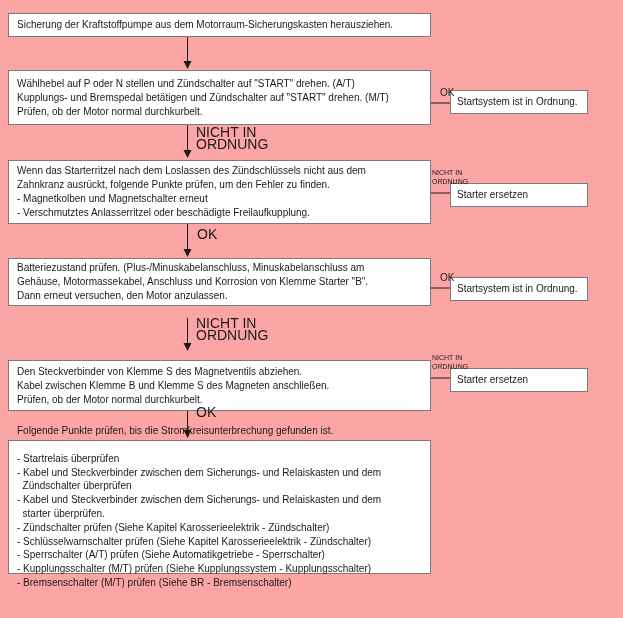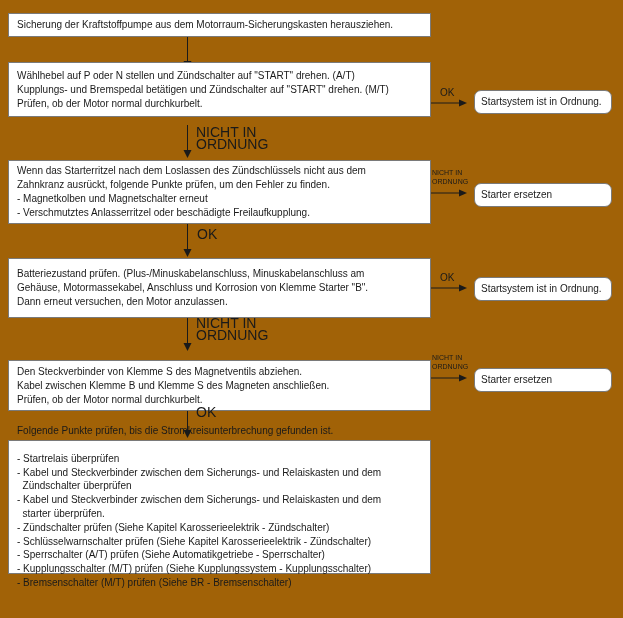--- a/index.html
+++ b/index.html
@@ -1,19 +1,19 @@
 <!DOCTYPE html>
 <html><head>
 <meta charset="utf-8">
 <style>
   html,body{margin:0;padding:0;background:#ffffff;}
   #canvas{
     position:relative;
     width:623px;height:618px;
-    background:#a16207;
+    background:#fca5a5;
     font-family:"Liberation Sans", sans-serif;
     color:#1a1a1a;
     overflow:hidden;
   }
   .box{
     position:absolute;
     box-sizing:border-box;
     border:1px solid #7a7a7a;
     background:#ffffff;
     display:flex;
@@ -21,27 +21,27 @@
   }
   .box .txt{
     display:block;
     padding:0 6px 0 8px;
     font-size:10px;
     line-height:14px;
     white-space:pre-wrap;
   }
   .step{left:8px;width:423px;}
   #step1{top:13px;height:24px;}
-  #step2{top:62px;height:55px;}
+  #step2{top:70px;height:55px;}
   #step3{top:160px;height:64px;}
-  #step4{top:258px;height:60px;}
+  #step4{top:258px;height:48px;}
   #step5{top:352px;height:51px;margin-top:8px;}
   #step6{top:440px;height:134px;}
   #step6 .txt{line-height:13.8px;}
-  .outcome{left:474px;width:138px;border-radius:7px;}
+  .outcome{left:450px;width:138px;}
   #outcome1{top:90px;height:24px;}
   #outcome2{top:183px;height:24px;}
   #outcome3{top:277px;height:24px;}
   #outcome4{top:368px;height:24px;}
   .outcome .txt{padding:0 2px 0 6px;}
   .vlabel{
     position:absolute;
     font-size:14px;
     line-height:11.5px;
     white-space:pre-line;

